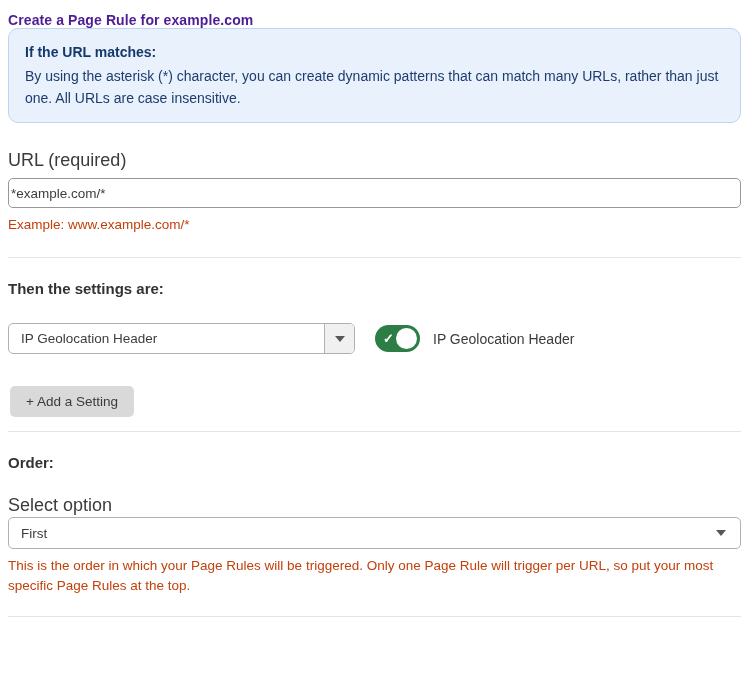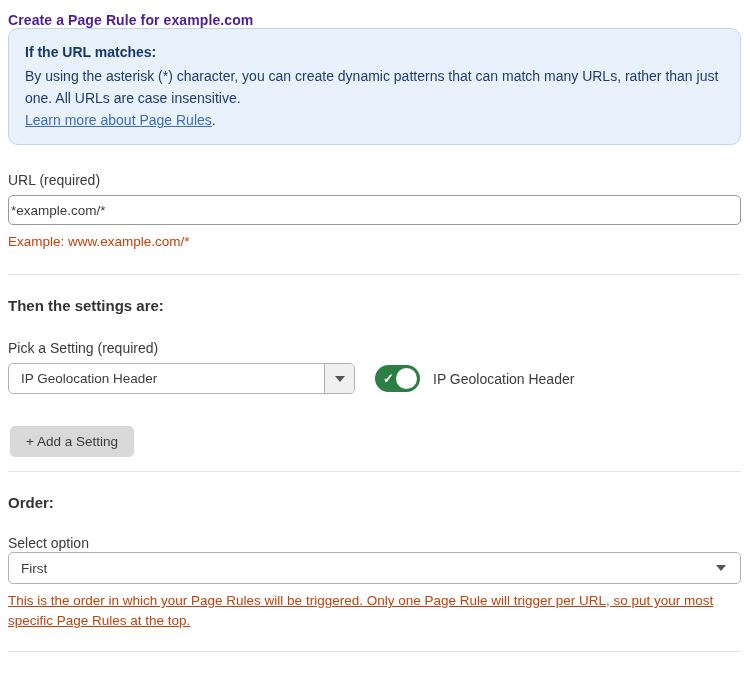--- a/index.html
+++ b/index.html
@@ -26,21 +26,21 @@
     margin-bottom: 27px;
     font-size: 14px;
     line-height: 22px;
     color: #1e3c6e;
   }
   .info-heading { font-weight: 700; color: #16396b; margin-bottom: 2px; }
   .info-link { color: #3a6dc0; text-decoration: underline; cursor: pointer; }
   .info-link-suffix { color: #1e3c6e; }
 
   
-  .field-label { font-size: 14px; color: #3b3b3b; margin-bottom: 7px; }
+  .field-label { font-size: 18px; color: #3b3b3b; margin-bottom: 7px; }
   .text-input {
     width: 100%; height: 30px;
     border: 1px solid #979797; border-radius: 5px;
     padding: 0 2px;
     font-family: "Liberation Sans", sans-serif;
     font-size: 13.5px; color: #3d3d3d;
     background: #fff;
   }
   .help-text { font-size: 13.5px; color: #c2410c; margin-top: 7px; line-height: 20px; }
 
@@ -116,32 +116,30 @@
 </head>
 <body>
 
 <div class="container">
 
   <div class="page-title">Create a Page Rule for example.com</div>
 
   <div class="info-box">
     <div class="info-heading">If the URL matches:</div>
     <div class="info-body">By using the asterisk (*) character, you can create dynamic patterns that can match many URLs, rather than just one. All URLs are case insensitive.</div>
-    <div><span class="info-link">Learn more about Page Rules</span><span class="info-link-suffix">.</span></div>
   </div>
 
   <div class="field-label">URL (required)</div>
   <input class="text-input" type="text" value="*example.com/*" style="">
   <div class="help-text">Example: www.example.com/*</div>
 
   <hr class="divider">
 
   <div class="section-heading" style="margin-top:22px; margin-bottom:26px;">Then the settings are:</div>
 
-  <div class="field-label">Pick a Setting (required)</div>
   <div class="setting-row">
     <div class="dropdown">
       <div class="dropdown-value">IP Geolocation Header</div>
       <div class="dropdown-arrow-seg">
         <span class="caret"></span>
       </div>
     </div>
     <div class="toggle" role="switch" aria-checked="true">
       <span class="toggle-check">✓</span>
       <span class="toggle-knob"></span>
@@ -153,19 +151,19 @@
 
   <hr class="divider" style="margin-top:14px;">
 
   <div class="section-heading" style="margin-top:22px; margin-bottom:24px;">Order:</div>
 
   <div class="field-label mb6">Select option</div>
   <div class="select-full">
     <span class="select-value">First</span>
     <span class="caret"></span>
   </div>
-  <div class="help-text" style="width:716px;text-decoration:underline;">This is the order in which your Page Rules will be triggered. Only one Page Rule will trigger per URL, so put your most specific Page Rules at the top.</div>
+  <div class="help-text" style="width:716px;">This is the order in which your Page Rules will be triggered. Only one Page Rule will trigger per URL, so put your most specific Page Rules at the top.</div>
 
   <hr class="divider" style="margin-top:20px;">
 
   
 
 </div>
 
 </body></html>

